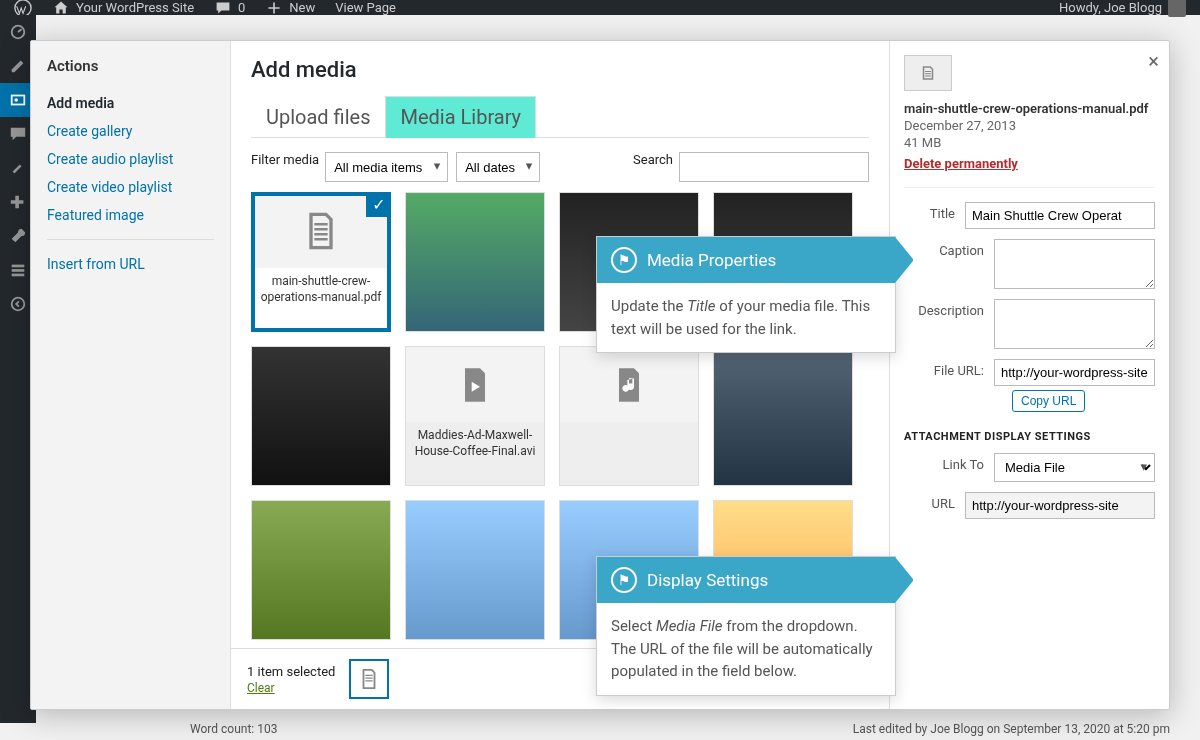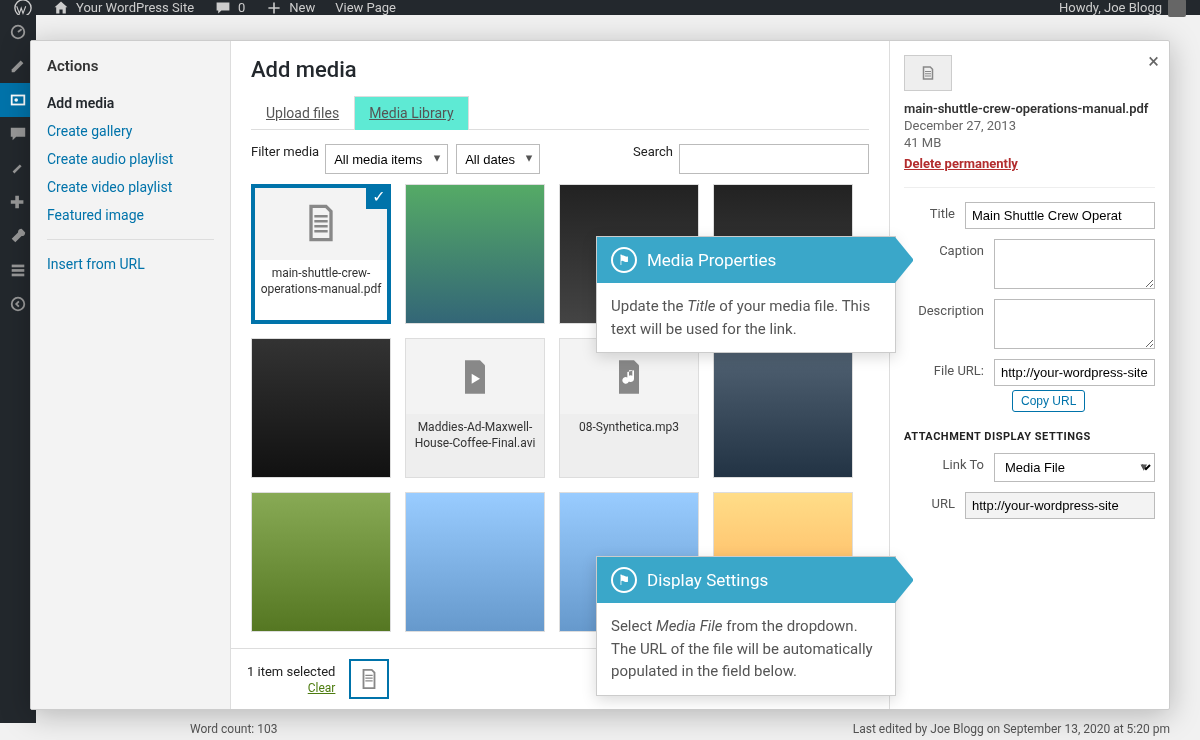--- a/index.html
+++ b/index.html
@@ -27,21 +27,21 @@
 .actions li { padding: 6px 0; font-size: 14px; }
 .actions li a { color: #0073aa; text-decoration: none; }
 .actions li.cur a { color: #23282d; font-weight: 600; }
 .actions .sep { border-top: 1px solid #ddd; margin: 10px 0; }
 
 
 .main { flex: 1; display: flex; flex-direction: column; overflow: hidden; }
 .main-head { padding: 16px 20px 0 20px; }
 .main-head h2 { font-size: 22px; font-weight: 500; color: #23282d; }
 .tabs { display: flex; border-bottom: 1px solid #ddd; margin-top: 14px; }
-.tab { padding: 8px 14px; font-size: 14px; color: #555; cursor: pointer; border: 1px solid transparent; border-bottom: none; text-decoration: underline; }
+.tab { padding: 8px 14px; font-size: 20px; color: #555; cursor: pointer; border: 1px solid transparent; border-bottom: none; }
 .tab.active { border-color: #ddd; background: #5eead4; margin-bottom: -1px; }
 
 
 .toolbar { display: flex; gap: 20px; padding: 14px 20px 10px 20px; align-items: flex-end; }
 .tb-col { display: flex; flex-direction: row; gap: 6px; }
 .tb-col label { font-size: 13px; color: #222; }
 .tb-col select, .tb-col input[type=text] { border: 1px solid #bbb; background: #fff; padding: 4px 24px 4px 8px; font-size: 13px; height: 30px; appearance: none; }
 .sel-wrap { position: relative; display: inline-block; }
 .sel-wrap:after { content: "▾"; position: absolute; right: 8px; top: 6px; color: #555; pointer-events: none; }
 .tb-spacer { flex: 1; }
@@ -71,21 +71,21 @@
 .field input[type=text] { flex: 1; border: 1px solid #bbb; padding: 5px 6px; font-size: 13px; }
 .field textarea { flex: 1; border: 1px solid #bbb; padding: 5px 6px; font-size: 13px; height: 50px; resize: vertical; }
 .copy-btn { border: 1px solid #0073aa; color: #0073aa; background: #fff; padding: 3px 8px; border-radius: 3px; font-size: 12px; margin-top: 4px; margin-left: 18px; }
 
 .det-section { margin-top: 18px; }
 .det-section h5 { font-size: 11px; letter-spacing: 0.5px; color: #222; text-transform: uppercase; margin-bottom: 10px; }
 .field select { flex: 1; border: 1px solid #bbb; padding: 5px 6px; font-size: 13px; background: #fff; }
 
 
 .footer { border-top: 1px solid #ddd; display: flex; align-items: center; padding: 10px 16px; background: #fff; }
-.sel-info { display: flex; align-items: center; gap: 14px; text-align: right; }
+.sel-info { display: flex; align-items: center; gap: 14px; }
 .sel-info .sel-thumb { width: 40px; height: 40px; border: 2px solid #0073aa; display: flex; align-items: center; justify-content: center; fill: #888; }
 .sel-info .si-l { font-size: 13px; color: #222; }
 .sel-info .clear { display: block; color: #4d7c0f; font-size: 12px; margin-top: 2px; }
 .f-spacer { flex: 1; }
 .insert-btn { background: #0073aa; color: #fff; border: none; padding: 8px 14px; font-size: 14px; border-radius: 3px; cursor: pointer; }
 
 
 .callout { position: absolute; background: #fff; border: 1px solid #ccc; box-shadow: 0 4px 14px rgba(0,0,0,.15); width: 300px; font-size: 15px; color: #555; }
 .callout .co-head { background: #3aa7c9; color: #fff; padding: 10px 14px; font-size: 17px; display: flex; align-items: center; gap: 10px; position: relative; }
 .callout .co-head:after { content: ""; position: absolute; right: -18px; top: 0; bottom: 0; width: 0; border-top: 22px solid transparent; border-bottom: 22px solid transparent; border-left: 18px solid #3aa7c9; }
@@ -292,21 +292,20 @@
             </div>
             <div class="tile-name">Maddies-Ad-Maxwell-House-Coffee-Final.avi</div>
           </div>
           <div class="tile doc">
             <div class="tile-thumb">
               <svg width="40" height="40" viewBox="0 0 24 24">
                 <path d="M6 2h9l3 3v17H6z" fill="#888"></path>
                 <path d="M12 8v6a2 2 0 11-1-1.7V9l4-1v5a2 2 0 11-1-1.7V8z" fill="#fff"></path>
               </svg>
             </div>
-            <div class="tile-name">08-Synthetica.mp3</div>
           </div>
           <div class="tile">
             <div class="tile-img img-d"></div>
           </div>
           <div class="tile">
             <div class="tile-img img-e"></div>
           </div>
           <div class="tile">
             <div class="tile-img img-f"></div>
           </div>

